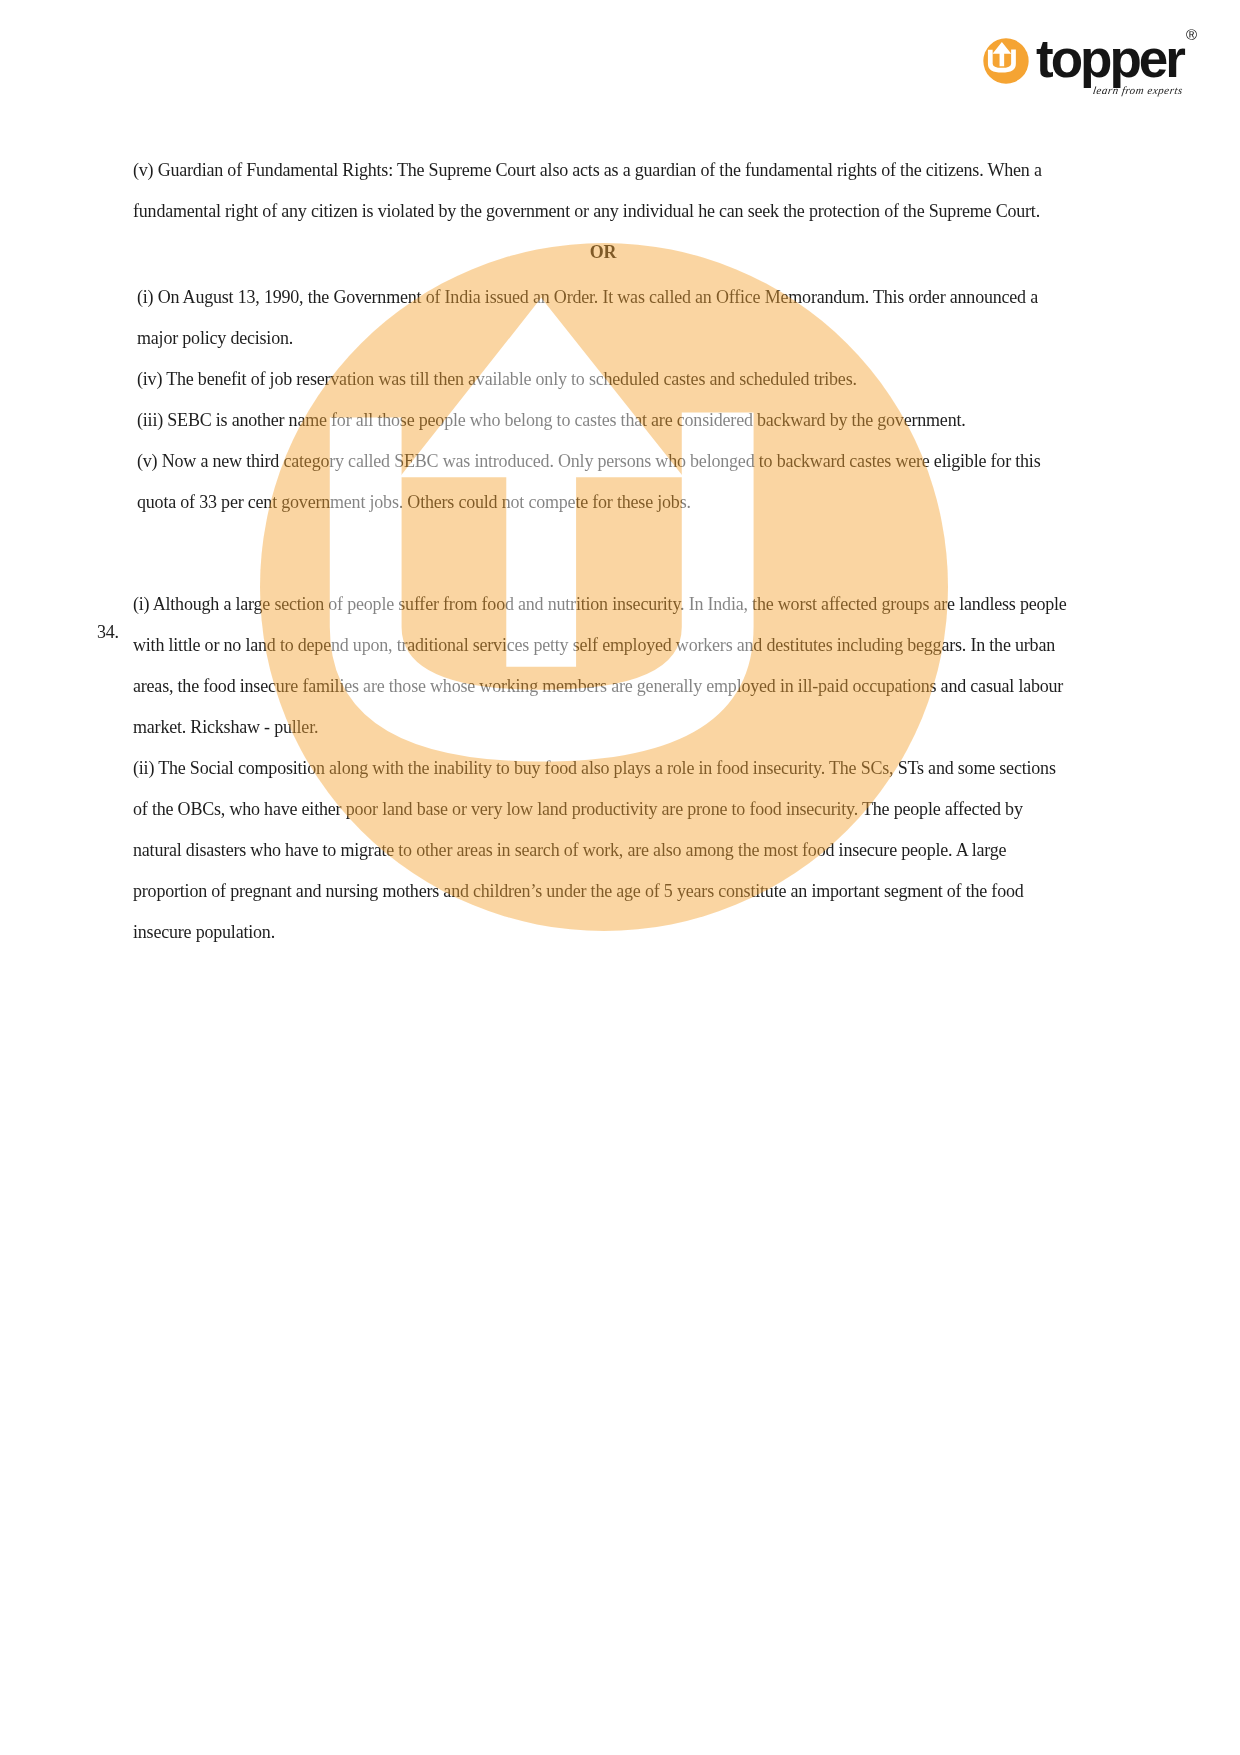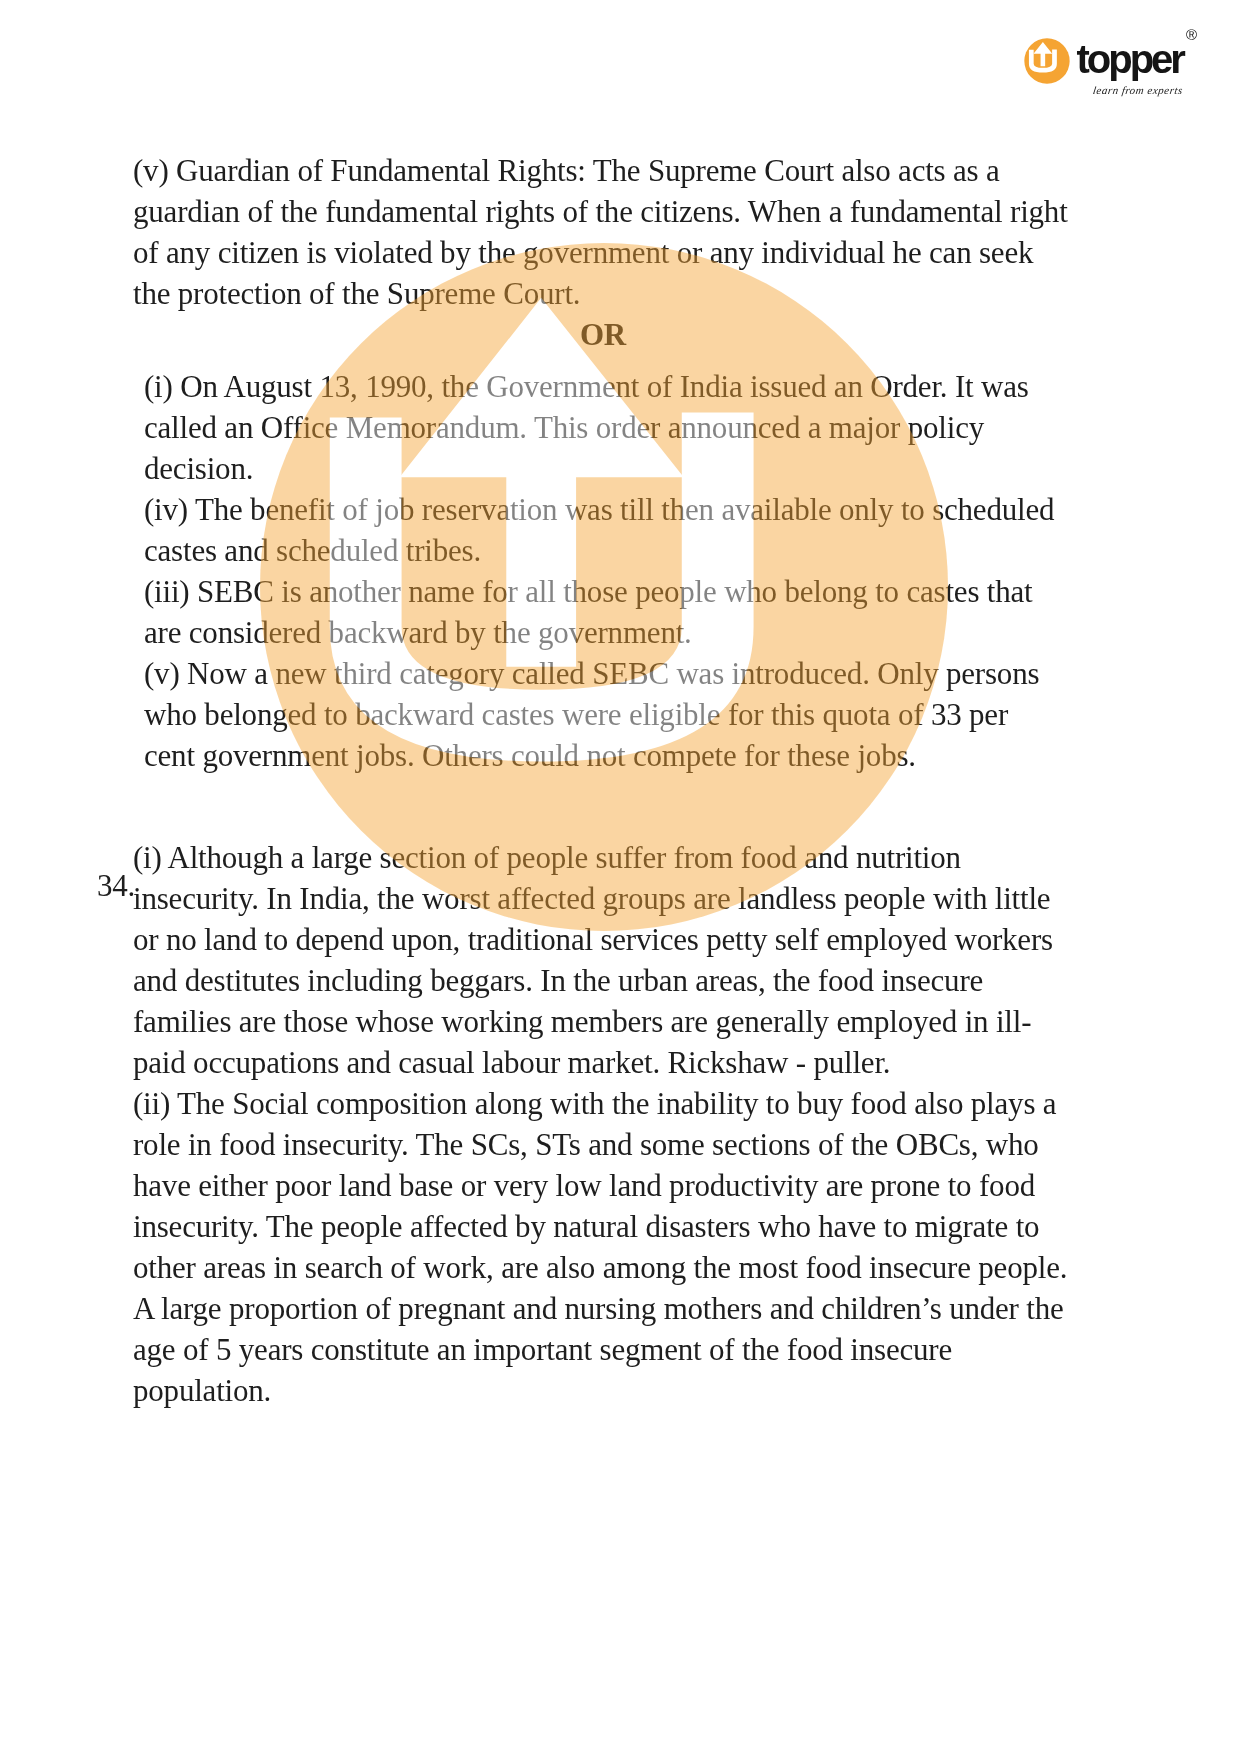--- a/index.html
+++ b/index.html
@@ -21,21 +21,21 @@
   }
   .brand .mark{
     width:46px;height:46px;
     margin-top:8px;margin-right:7px;
     flex:0 0 auto;
   }
   .brand .wordwrap{position:relative;display:flex;align-items:flex-start;}
   .brand .word{
     font-family:"Liberation Sans", sans-serif;
     font-weight:bold;
-    font-size:40px;
+    font-size:53px;
     line-height:58px;
     letter-spacing:-3px;
     color:#151515;
   }
   .brand .reg{
     font-family:"Liberation Sans", sans-serif;
     font-size:15px;
     color:#151515;
     margin-left:3px;
     margin-top:-4px;
@@ -61,27 +61,27 @@
     z-index:5;
     pointer-events:none;
   }
   .watermark svg{width:100%;height:100%;display:block;}
 
   
   .content{
     position:absolute;
     left:133px;top:150px;
     width:940px;
-    font-size:31px;
+    font-size:18px;
     line-height:41px;
     letter-spacing:-0.2px;
     z-index:1;
   }
   .content p{margin:0;}
-  .para-block{margin:11px;}
+  .para-block{margin:4px;}
   .or-sep{
     margin:26px 0 26px 0;
     text-align:center;
     font-weight:bold;
   }
   .q-item{
     position:relative;
     margin-top:61px;
   }
   .q-num{

